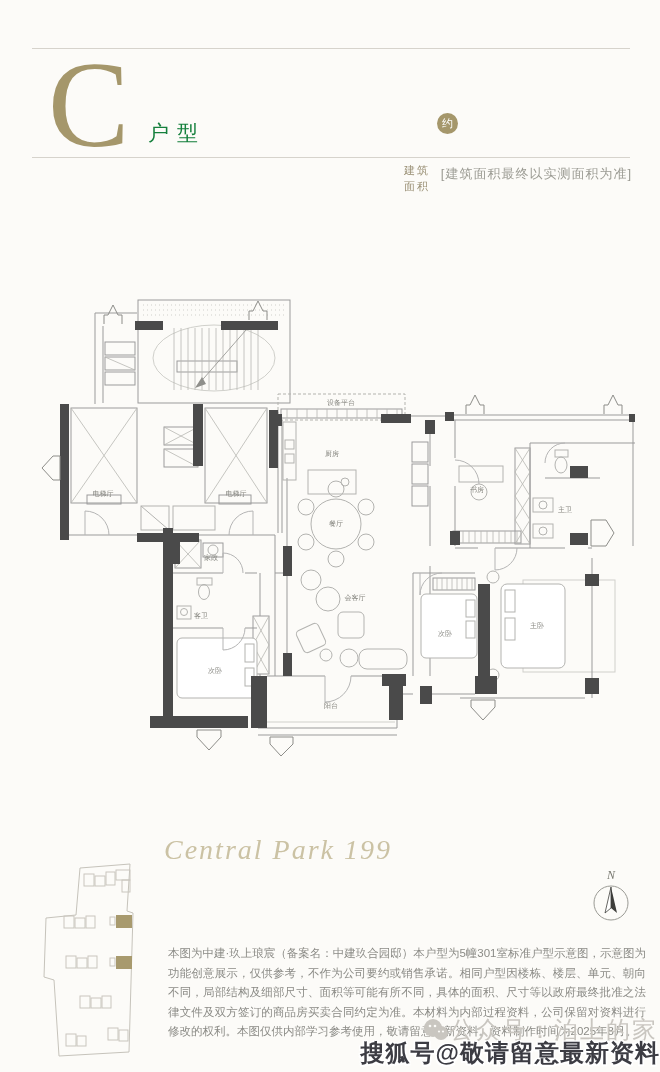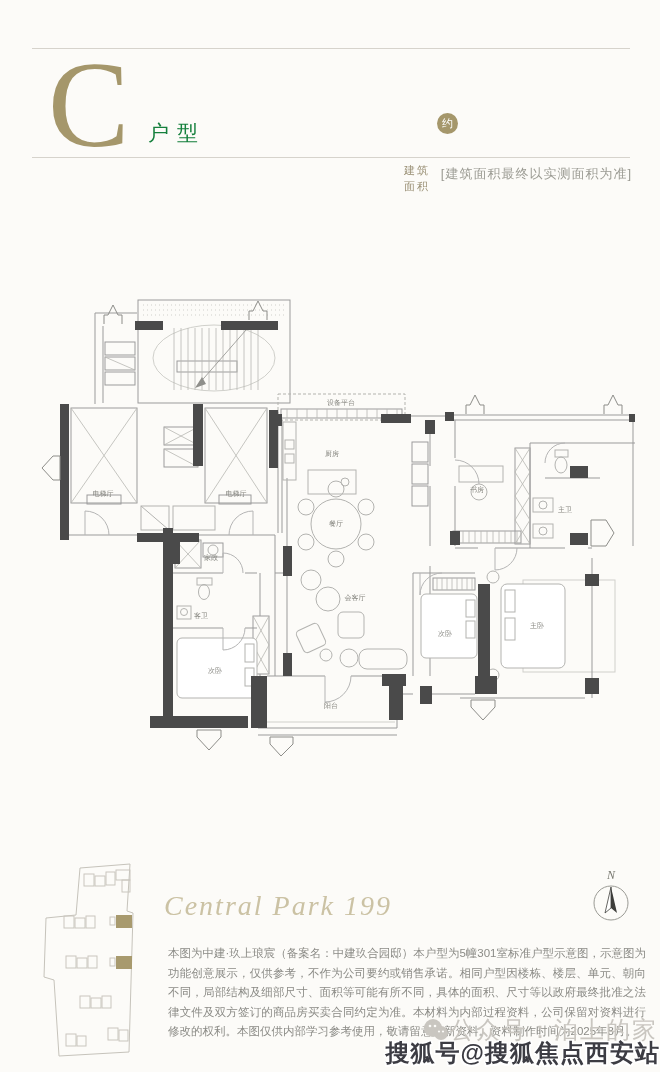--- a/index.html
+++ b/index.html
@@ -22,21 +22,21 @@
   .area-num .unit{font-size:56px;letter-spacing:0;}
   .area-num sup{font-size:22px;vertical-align:58px;letter-spacing:0;}
   .area-note{position:absolute;right:28px;top:165px;font-size:13px;letter-spacing:1px;color:#9b9b93;margin-left:35px;}
 
   
   #floorplan{position:absolute;left:25px;top:228px;}
   .room-label{font-size:7px;fill:#85857f;text-anchor:middle;font-family:"Liberation Sans",sans-serif;}
 
   
   #siteplan{position:absolute;left:36px;top:858px;}
-  .script-title{position:absolute;left:164px;top:890px;font-family:"Liberation Serif","DejaVu Serif",serif;
+  .script-title{position:absolute;left:164px;top:834px;font-family:"Liberation Serif","DejaVu Serif",serif;
          font-style:italic;font-size:28px;letter-spacing:2px;color:#cbc2a4;}
   #compass{position:absolute;left:588px;top:866px;}
   .disclaimer{position:absolute;left:168px;top:944px;width:478px;font-size:11.5px;line-height:19.5px;
          color:#8b8b86;text-align:justify;margin:0;z-index:4;}
   .wm-wechat{position:absolute;right:2px;top:1014px;display:flex;align-items:center;
          color:#c9c6c0;font-size:24px;letter-spacing:2px;white-space:nowrap;z-index:5;}
   .wm-sohu{position:absolute;right:0px;top:1037px;font-size:24px;font-weight:900;letter-spacing:1px;
          color:#3c3c43;white-space:nowrap;z-index:6;
          text-shadow:-1.5px -1.5px 0 #fff,1.5px -1.5px 0 #fff,-1.5px 1.5px 0 #fff,1.5px 1.5px 0 #fff,
                      0 -1.5px 0 #fff,0 1.5px 0 #fff,-1.5px 0 0 #fff,1.5px 0 0 #fff;}
@@ -285,15 +285,15 @@
       <circle cx="11" cy="11" r="9" fill="#c9c6c0"></circle>
       <circle cx="19" cy="16" r="7" fill="#c9c6c0"></circle>
       <circle cx="8" cy="9" r="1.3" fill="#fcfbf8"></circle>
         <circle cx="13" cy="9" r="1.3" fill="#fcfbf8"></circle>
       <circle cx="17" cy="14.5" r="1.1" fill="#fcfbf8"></circle>
         <circle cx="21" cy="14.5" r="1.1" fill="#fcfbf8"></circle>
     </svg>
     <span>公众号：泊上的家</span>
   </div>
 
-  <div class="wm-sohu">搜狐号@搜狐焦点西安站</div>
+  <div class="wm-sohu">搜狐号@敬请留意最新资料</div>
 
 </div>
 
 </body></html>

